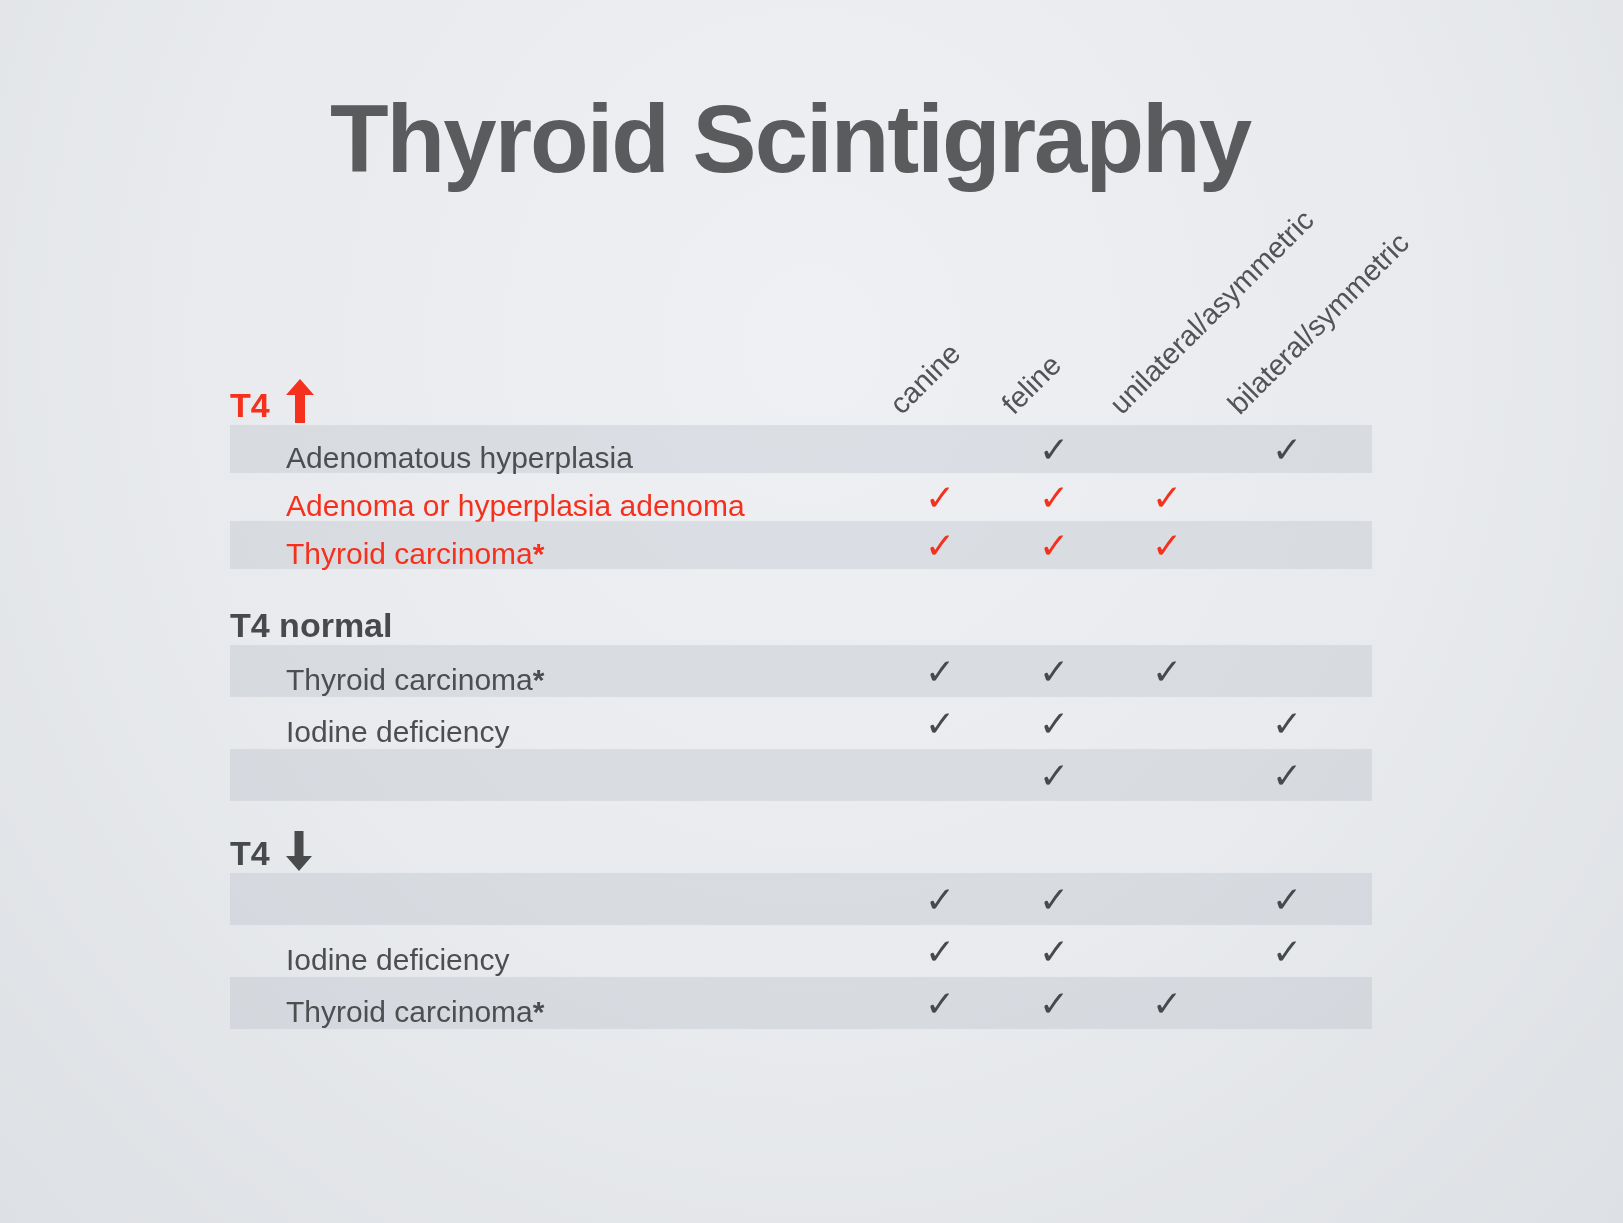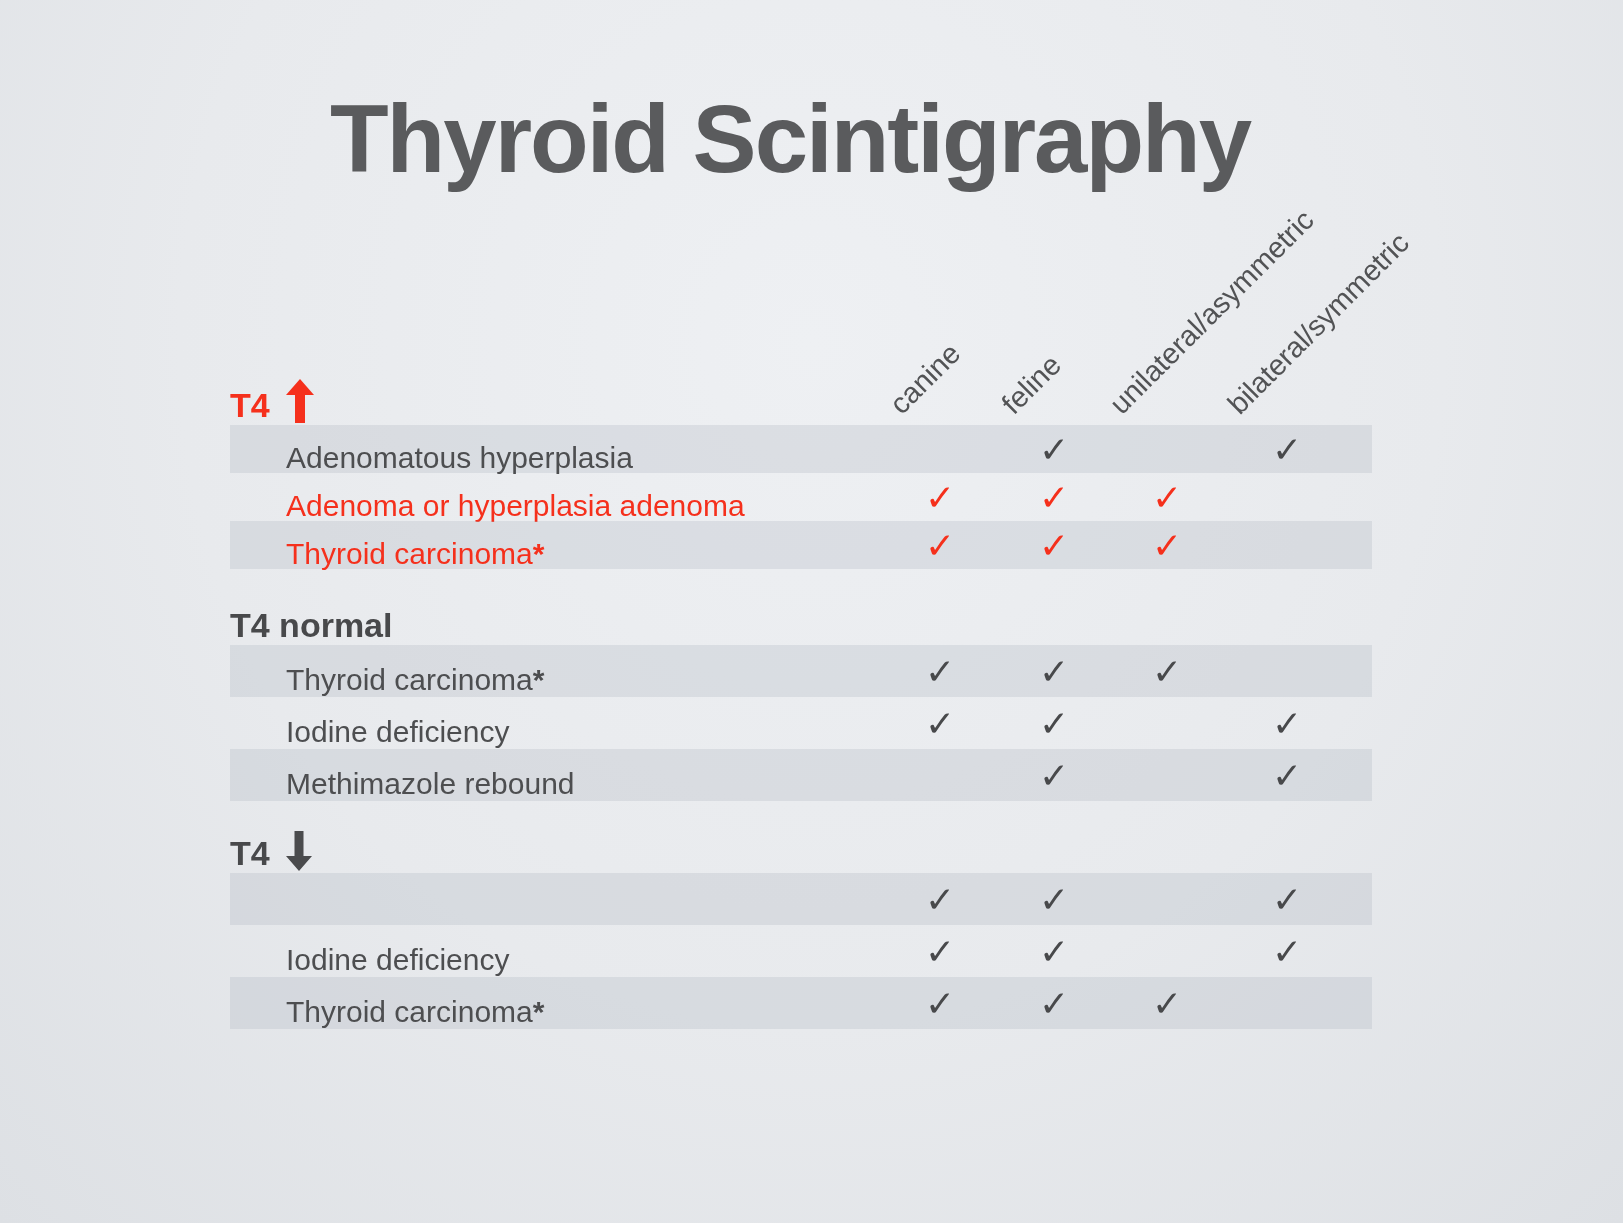--- a/index.html
+++ b/index.html
@@ -118,21 +118,20 @@
         <span class="cell c3"></span>
       </div>
       <div class="row">
         <span class="rlabel"><span>Iodine deficiency</span><span class="ast"></span></span>
         <span class="cell c0">✓</span>
         <span class="cell c1">✓</span>
         <span class="cell c2"></span>
         <span class="cell c3">✓</span>
       </div>
       <div class="row stripe">
-        <span class="rlabel"><span>Methimazole rebound</span><span class="ast"></span></span>
         <span class="cell c0"></span>
         <span class="cell c1">✓</span>
         <span class="cell c2"></span>
         <span class="cell c3">✓</span>
       </div>
     </div>
 
     <div class="group g3">
       <div class="sec s3">
         <span>T4</span>

